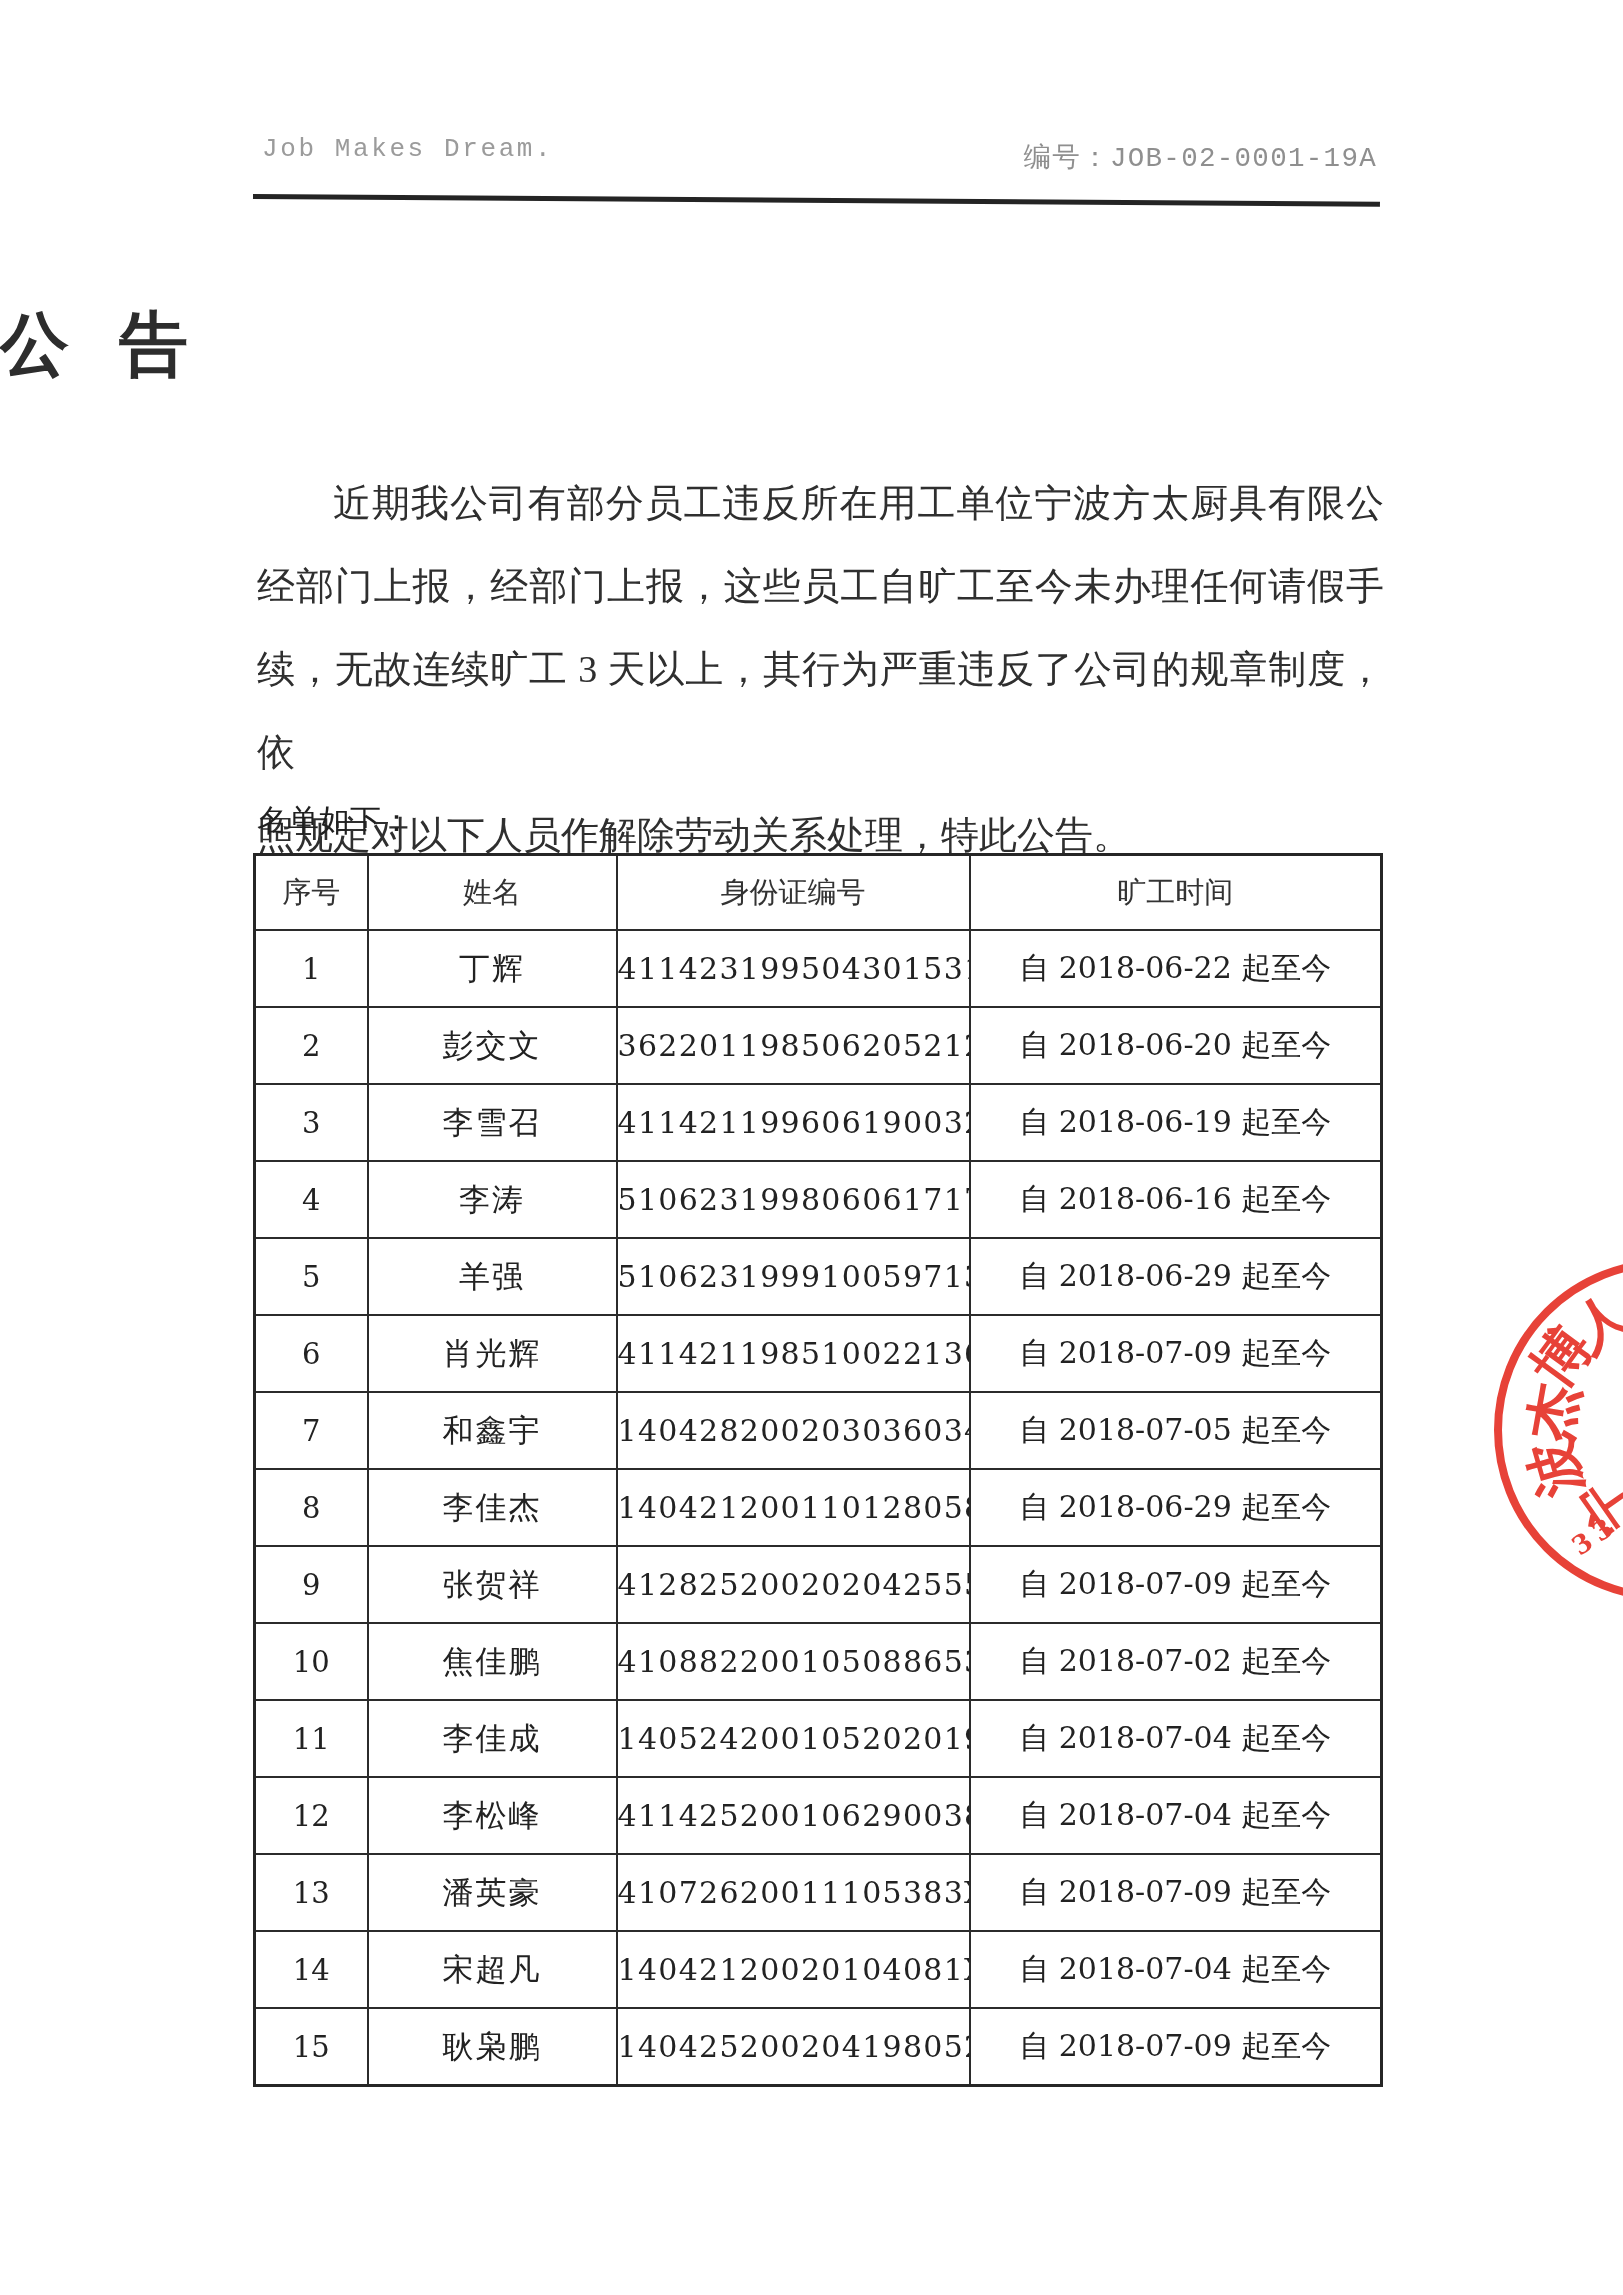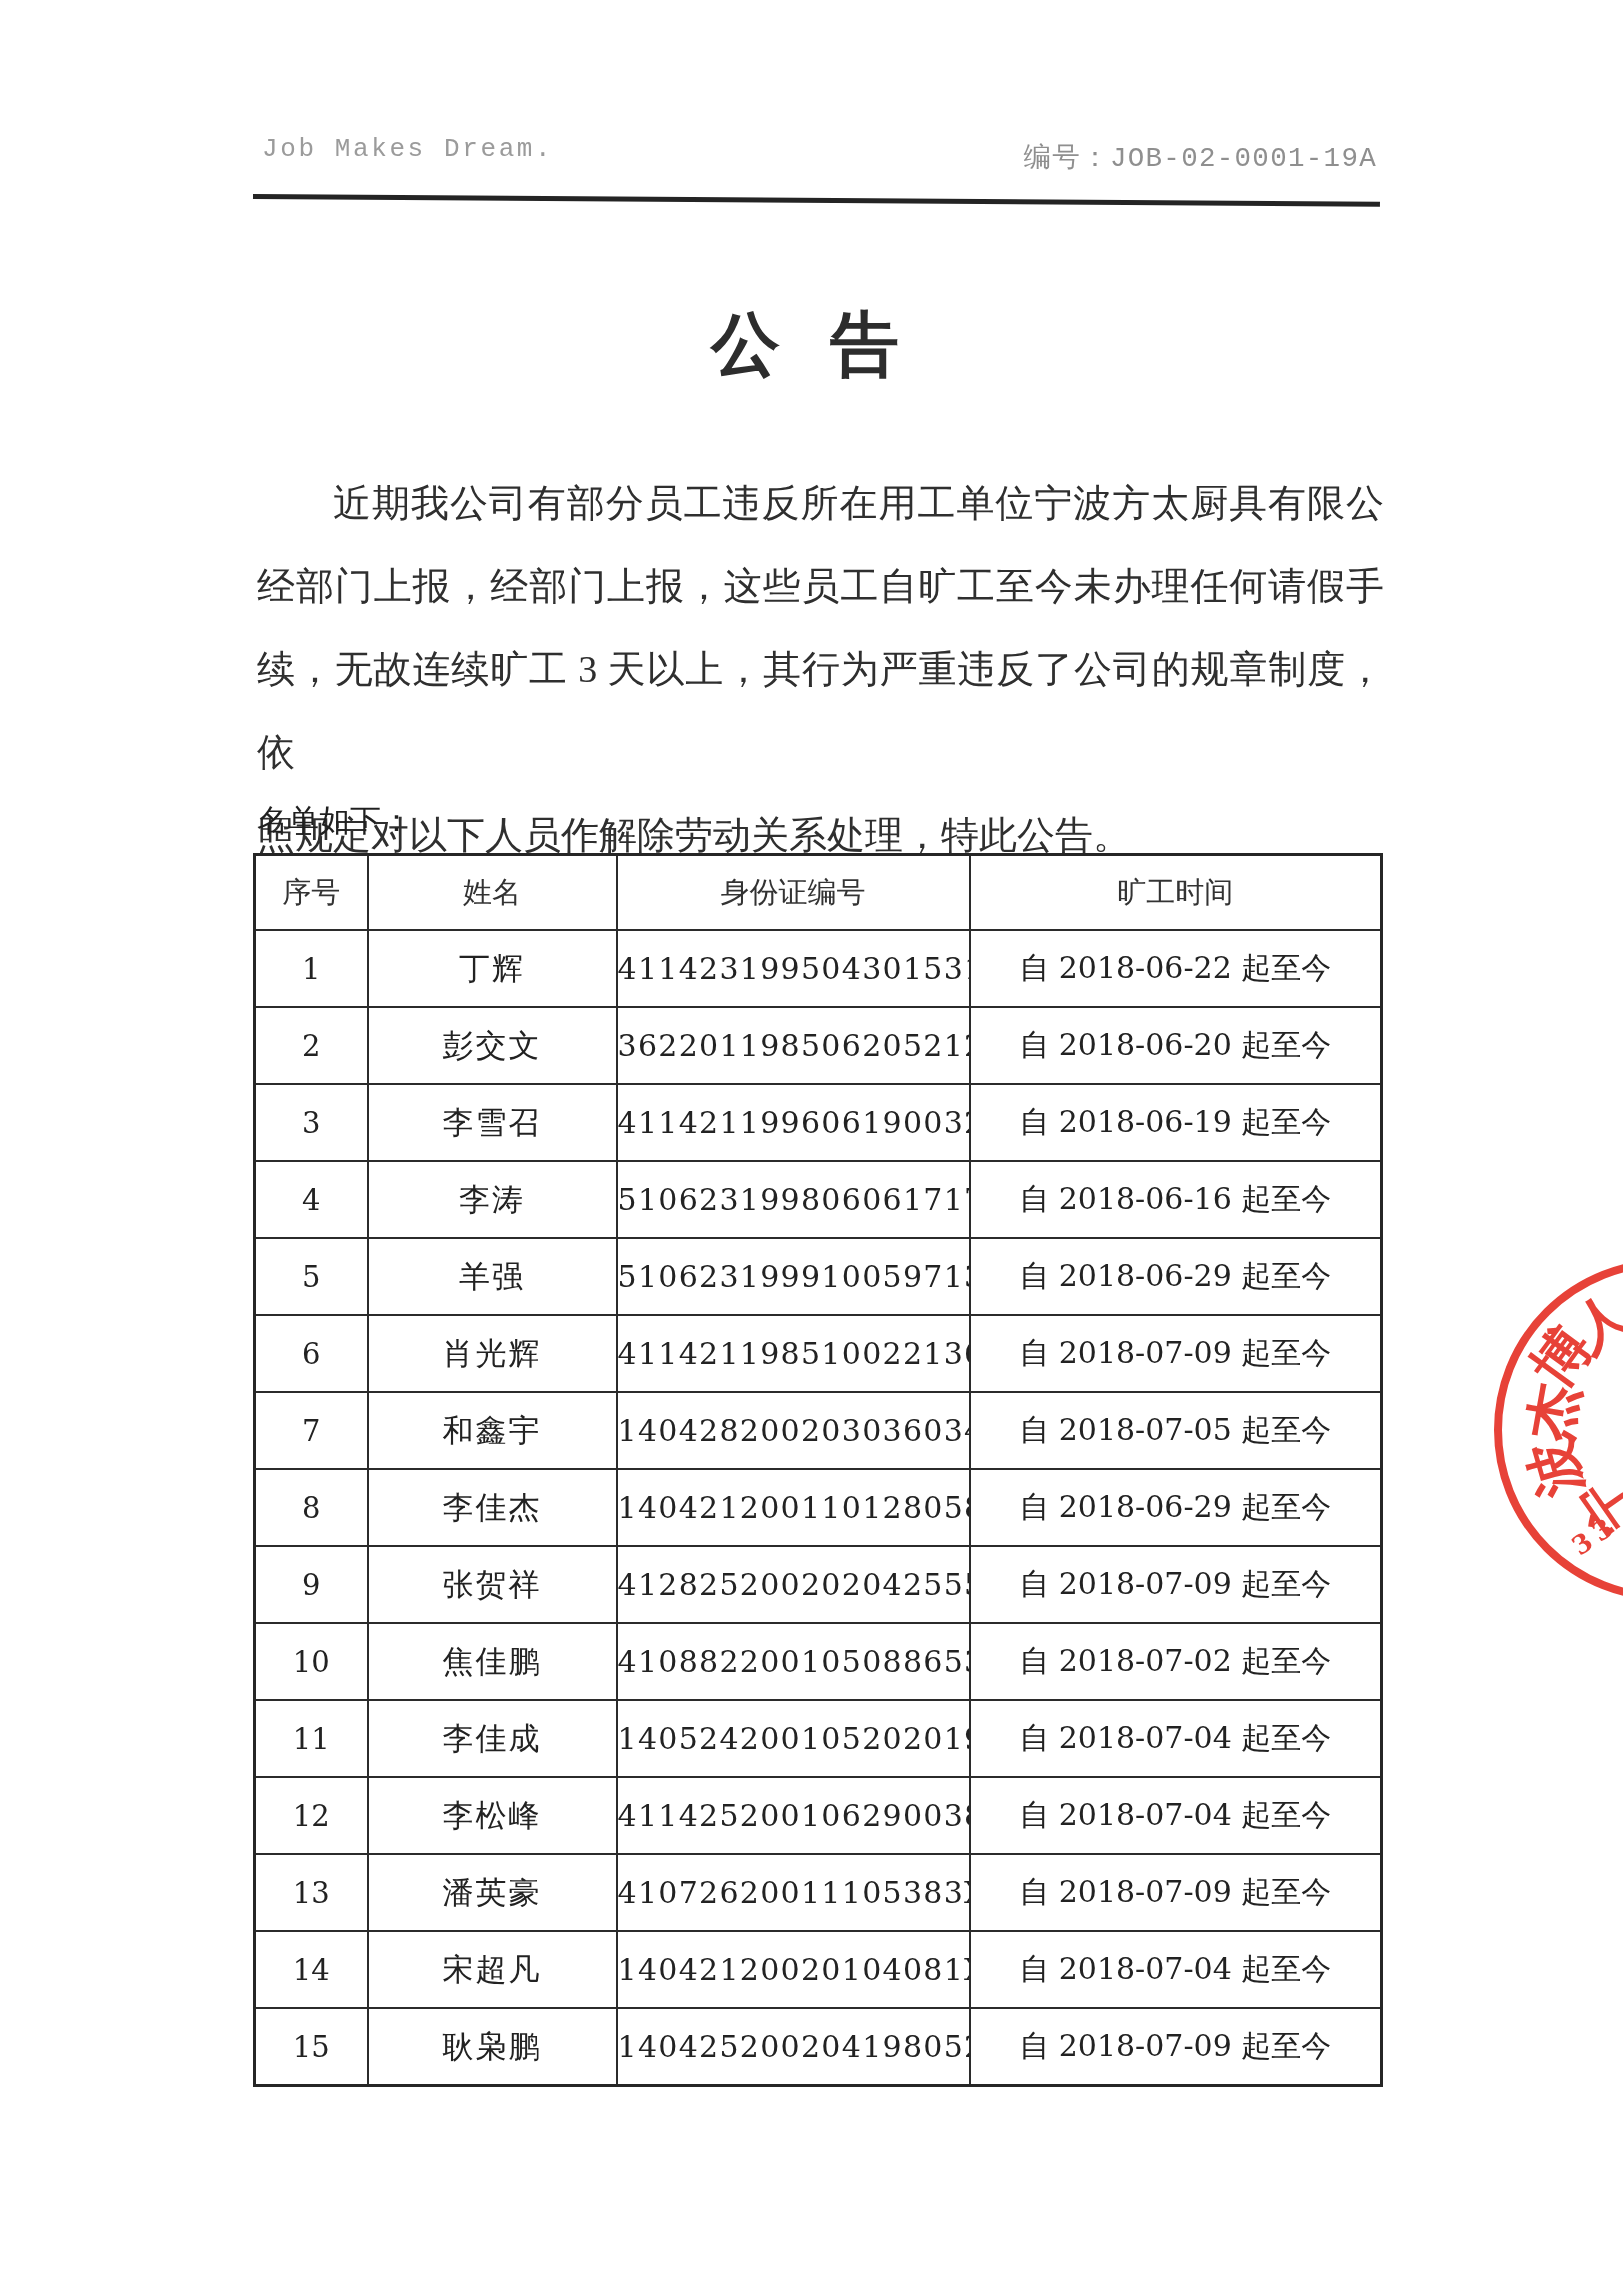--- a/index.html
+++ b/index.html
@@ -37,21 +37,20 @@
     background: #242424;
     transform: rotate(0.4deg);
     transform-origin: left center;
   }
 
   
   .doc-title {
     position: absolute;
     left: 0; top: 306px;
     width: 100%;
-    text-align: center;
     font-size: 69px;
     font-weight: 700;
     letter-spacing: 13px;
     color: #2d2d2d;
     line-height: 1.1;
   }
 
   
   .paragraph {
     position: absolute;

